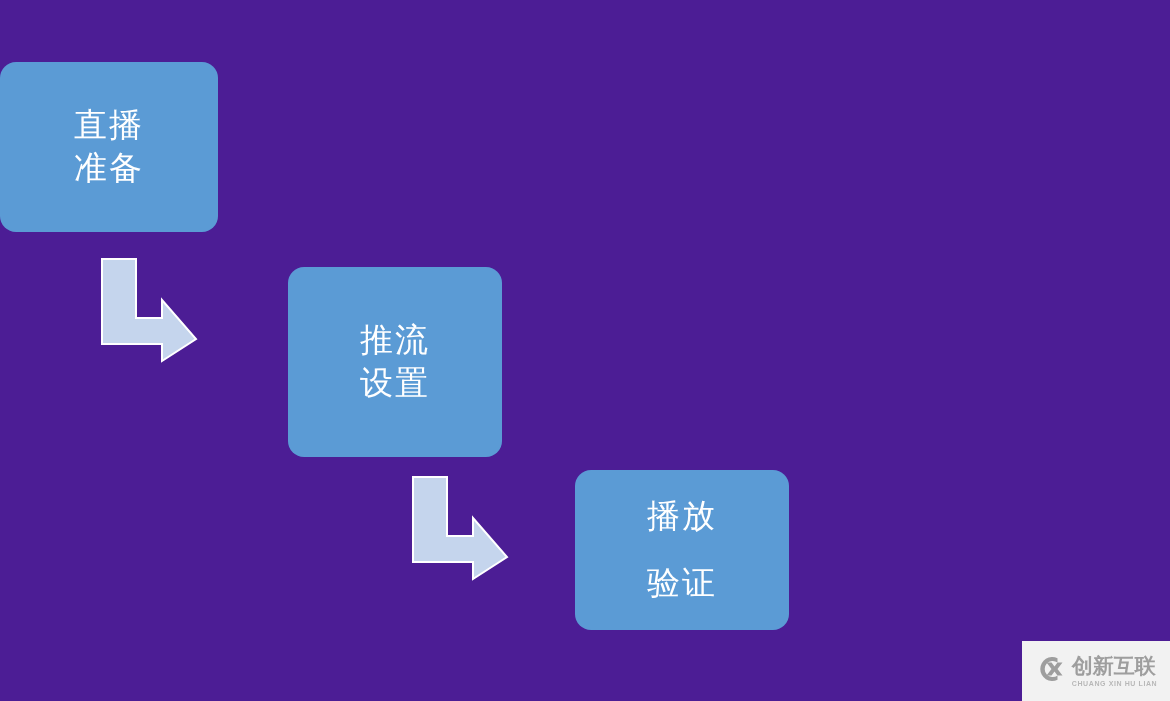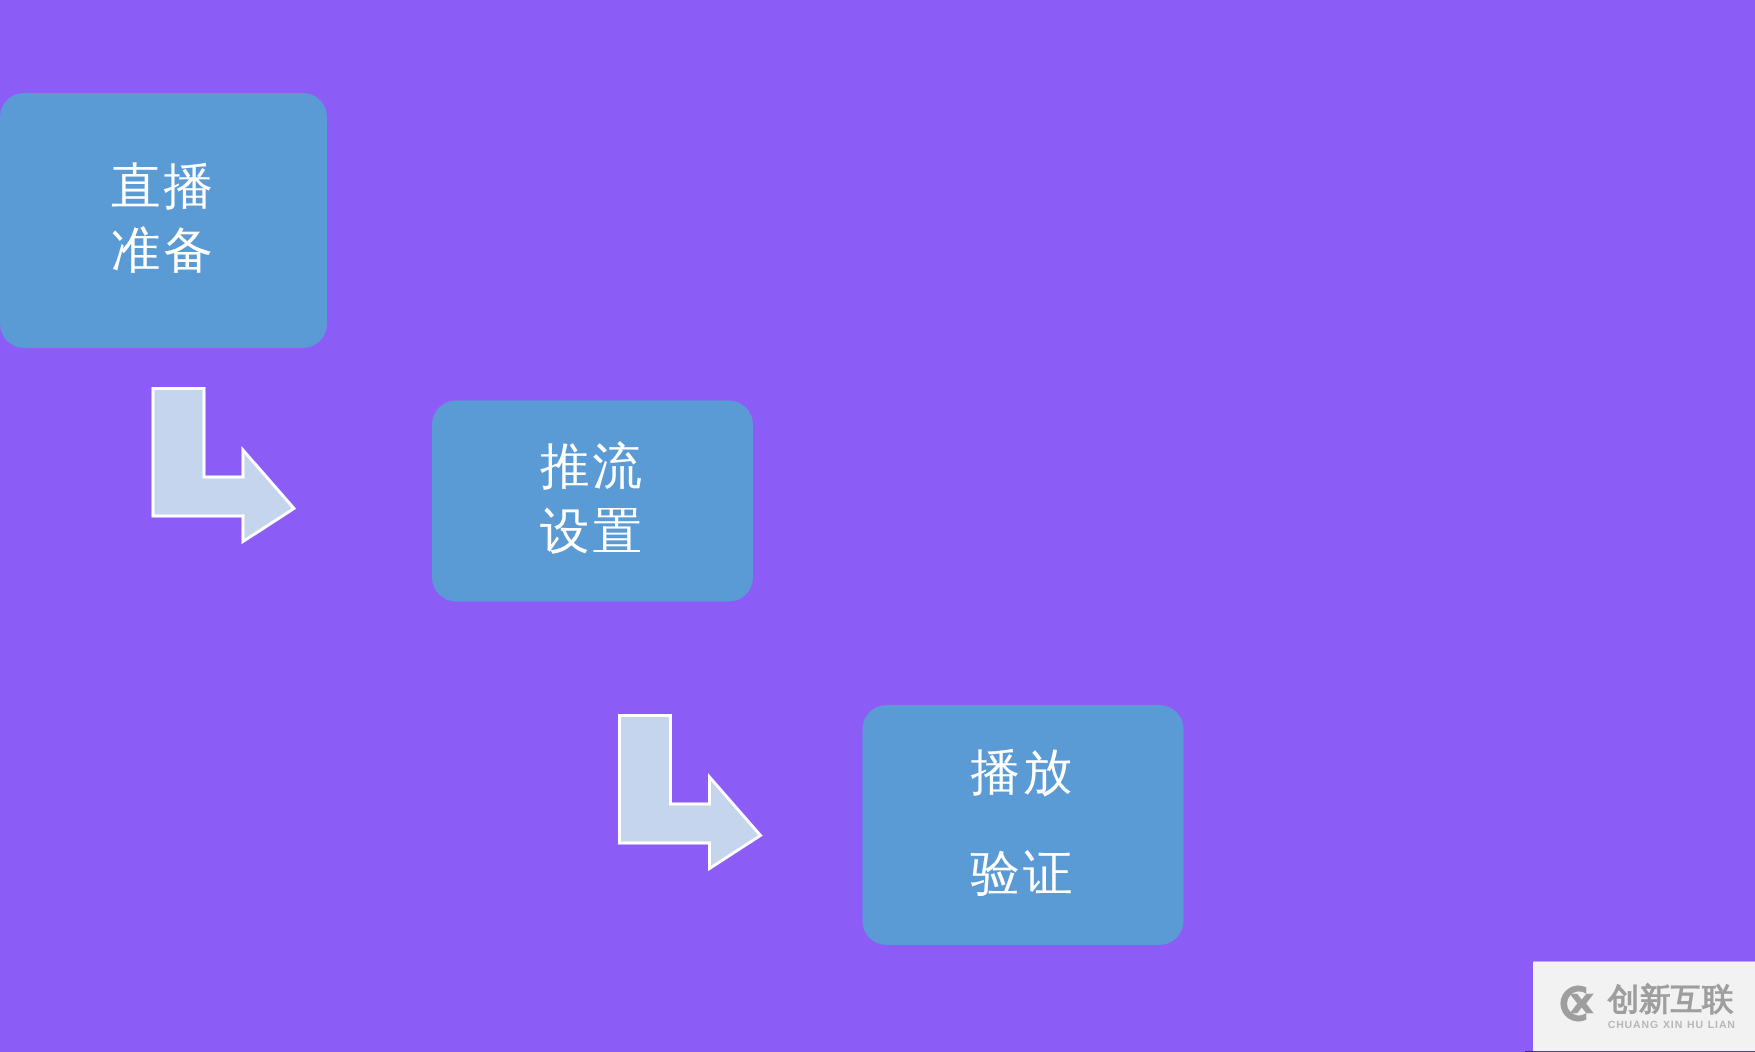--- a/index.html
+++ b/index.html
@@ -7,21 +7,21 @@
     padding: 0;
     background: #000000;
   }
   body {
     font-family: "Liberation Serif", "DejaVu Serif", serif;
   }
   #canvas {
     position: relative;
     width: 1170px;
     height: 701px;
-    background: #8b5cf6;
+    background: #4c1d95;
     overflow: hidden;
   }
 
   
   .node {
     position: absolute;
     box-sizing: border-box;
     background: #5B9BD5;
     border-radius: 16px;
     display: flex;
@@ -35,21 +35,21 @@
     letter-spacing: 2px;
     text-align: center;
     user-select: none;
   }
   .node .line {
     display: block;
     white-space: nowrap;
   }
 
   #node-prepare { left: 0px;   top: 62px;  width: 218px; height: 170px; }
-  #node-push    { left: 288px; top: 267px; width: 214px; height: 134px; }
+  #node-push    { left: 288px; top: 267px; width: 214px; height: 190px; }
   #node-verify  { left: 575px; top: 470px; width: 214px; height: 160px; gap: 24px; }
 
   
   .bent-arrow {
     position: absolute;
   }
   .bent-arrow svg { display: block; overflow: visible; }
 
   #arrow-1 { left: 101px; top: 258px; width: 96px; height: 104px; }
   #arrow-2 { left: 412px; top: 476px; width: 96px; height: 104px; }

